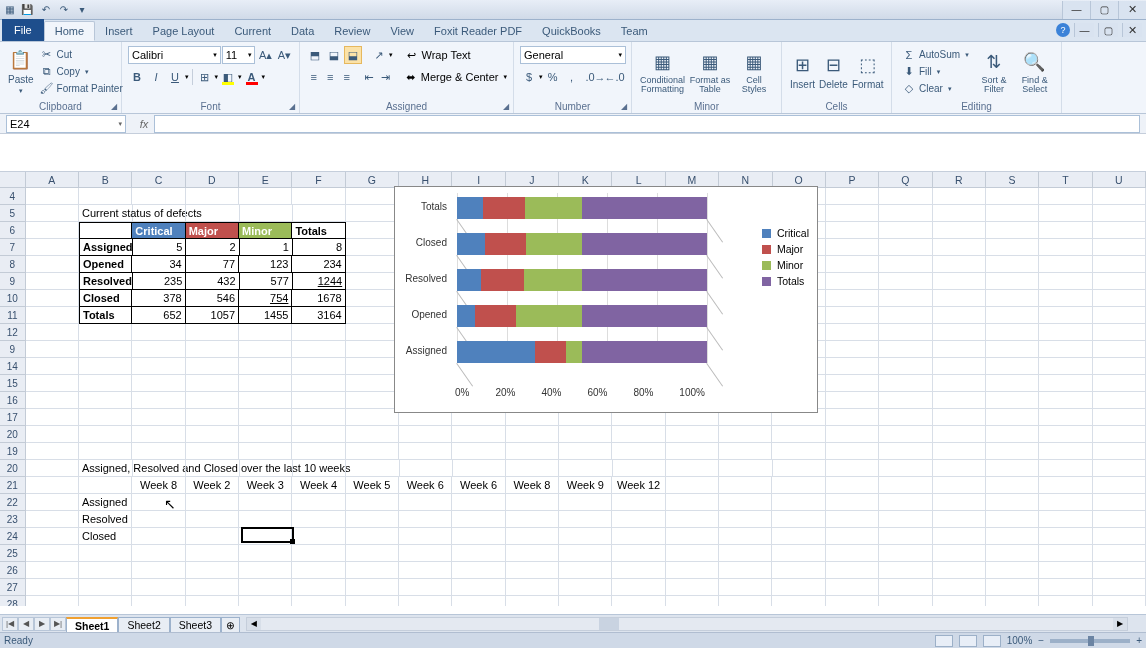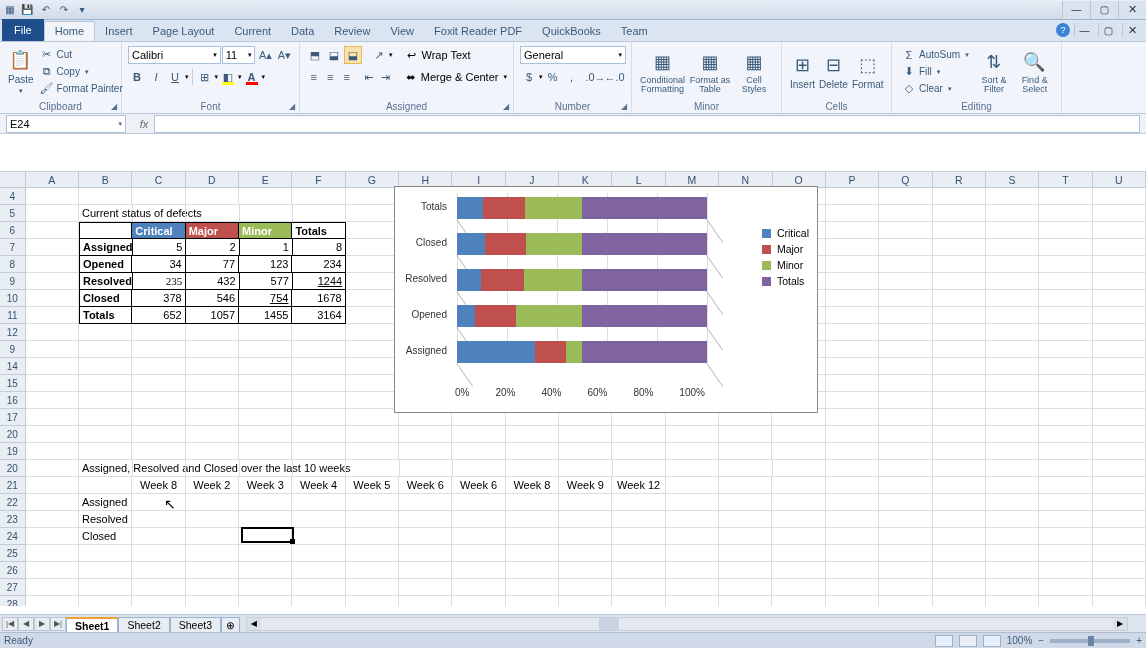--- a/index.html
+++ b/index.html
@@ -469,21 +469,21 @@
           <div class="cell" style="width:54px;"></div>
           <div class="cell" style="width:54px;"></div>
           <div class="cell" style="width:54px;"></div>
           <div class="cell" style="width:54px;"></div>
           <div class="cell" style="width:54px;"></div>
         </div>
         <div class="row">
           <div class="rowhead">9</div>
           <div class="cell" style="width:54px;"></div>
           <div class="cell bold tbl-b tbl-r tbl-l" style="width:54px;">Resolved</div>
-          <div class="cell r tbl-b tbl-r" style="width:54px;font-family:Liberation Serif, serif;">235</div>
+          <div class="cell r tbl-b tbl-r" style="width:54px;">235</div>
           <div class="cell r tbl-b tbl-r" style="width:54px;">432</div>
           <div class="cell r tbl-b tbl-r" style="width:54px;">577</div>
           <div class="cell r tbl-b tbl-r" style="width:54px;text-decoration:underline;">1244</div>
           <div class="cell" style="width:54px;"></div>
           <div class="cell" style="width:54px;"></div>
           <div class="cell" style="width:54px;"></div>
           <div class="cell" style="width:54px;"></div>
           <div class="cell" style="width:54px;"></div>
           <div class="cell" style="width:54px;"></div>
           <div class="cell" style="width:54px;"></div>

